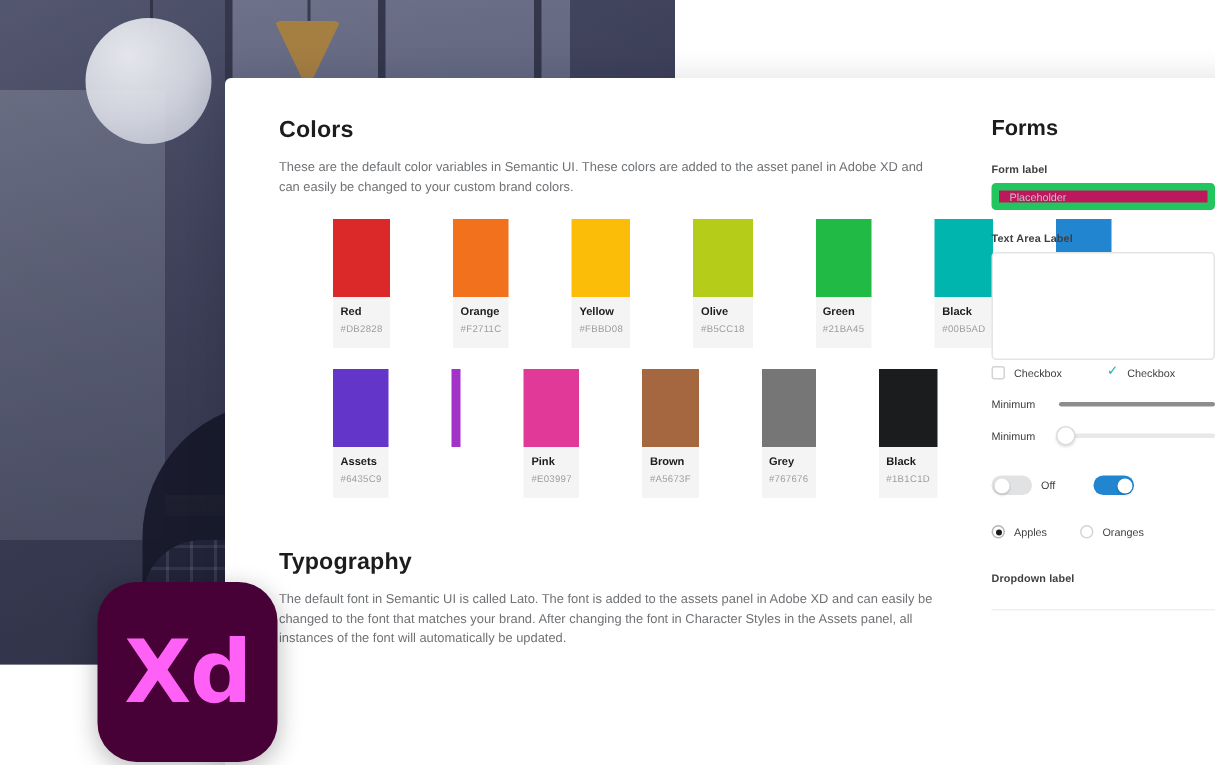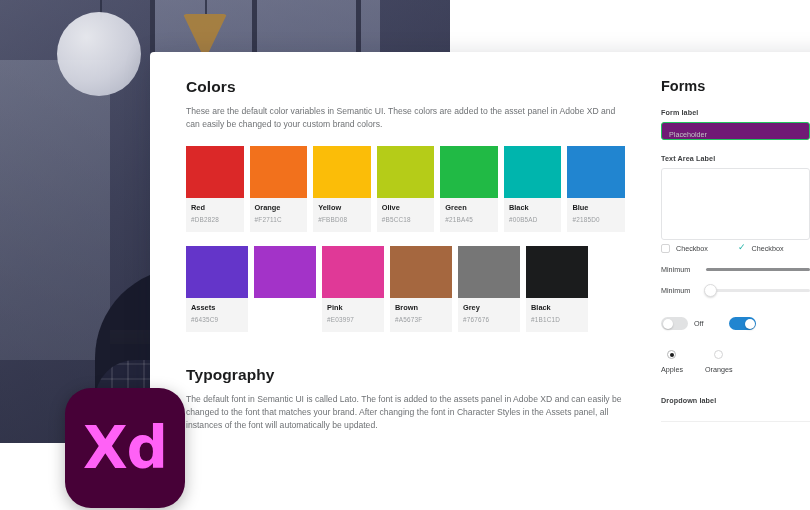--- a/index.html
+++ b/index.html
@@ -81,35 +81,35 @@
   h2.sec {
     font-size: 15.5px; font-weight: 700; color: #1b1c1d;
     letter-spacing:.1px; margin-bottom: 9px;
   }
   p.sec-desc {
     font-size: 8.6px; line-height: 1.55; color: #6f7275; max-width: 452px;
   }
 
   
   .swatch-row { display:flex; gap: 6px; margin-top: 14px; }
-  .swatch { width: 62px; }
+  .swatch { width: 62px; margin-left: 36px; }
   .swatch .chip { height: 52px; width: 100%; }
   .swatch .meta { background:#f4f4f4; padding: 6px 5px 9px 5px; height: 34px; }
   .swatch .nm { font-size: 7.4px; font-weight: 700; color:#1b1c1d; line-height:1.2; }
   .swatch .hx { font-size: 6.4px; color:#9b9ea1; margin-top: 3px; letter-spacing:.2px; }
 
   .typography { margin-top: 34px; }
   .typography p.sec-desc { max-width: 452px; }
 
   
   h2.forms-title { font-size:14.5px; font-weight:700; color:#1b1c1d; margin-bottom:14px; }
   .f-label { font-size:7.2px; font-weight:700; color:#3d3f41; margin-bottom:5px; letter-spacing:.1px;}
   .f-input {
-    height:18px; border:1px solid #22c55e; border-radius:3px; background:#701a75;
-    display:flex; align-items:flex-end; padding:0 7px;
+    height:18px; border:5px solid #22c55e; border-radius:3px; background:#be185d;
+    display:flex; align-items:flex-start; padding:0 7px;
   }
   .f-input .ph { font-size:7.2px; color:#c2c4c6; }
   .f-textarea { height:72px; border:1px solid #e3e4e6; border-radius:3px; background:#fff; }
   .gap { height:14px; }
 
   .cb-row { display:flex; align-items:center; gap:30px; margin-top:4px; }
   .cb { display:flex; align-items:center; gap:6px; }
   .cb-box { width:9px; height:9px; border:1px solid #d4d4d5; border-radius:2px; background:#fff; position:relative;}
   .cb-check { color:#21b2a6; font-size:9px; line-height:9px; position:relative; top:-1px; }
   .cb-lb { font-size:7.2px; color:#3d3f41; }
@@ -125,21 +125,21 @@
 
   .tg-row { display:flex; align-items:center; gap:26px; margin-top:22px; }
   .tg { display:flex; align-items:center; gap:6px; }
   .tg-sw { width:27px; height:13px; border-radius:8px; background:#e1e2e3; position:relative; }
   .tg-sw.on { background:#2185d0; }
   .tg-dot { position:absolute; top:1.5px; left:1.5px; width:10px; height:10px; border-radius:50%; background:#fff; box-shadow:0 1px 2px rgba(0,0,0,.2);}
   .tg-sw.on .tg-dot { left:15.5px; }
   .tg-lb { font-size:7.2px; color:#3d3f41; }
 
   .rd-row { display:flex; align-items:center; gap:22px; margin-top:20px; }
-  .rd { display:flex; align-items:center; gap:6px;flex-direction:column; }
+  .rd { display:flex; align-items:center; gap:6px; }
   .rd-c { width:9px; height:9px; border-radius:50%; border:1px solid #d4d4d5; background:#fff; position:relative;}
   .rd-c.sel { border-color:#b5b6b7; }
   .rd-c.sel::after { content:""; position:absolute; left:1.5px; top:1.5px; width:4px; height:4px; border-radius:50%; background:#1b1c1d; }
   .rd-lb { font-size:7.2px; color:#3d3f41; }
 
   .dd-wrap { margin-top:22px; }
   .dd-line { height:11px; border-bottom:1px solid #efefef; margin-top:6px; }
 
   
   .xd-badge {

